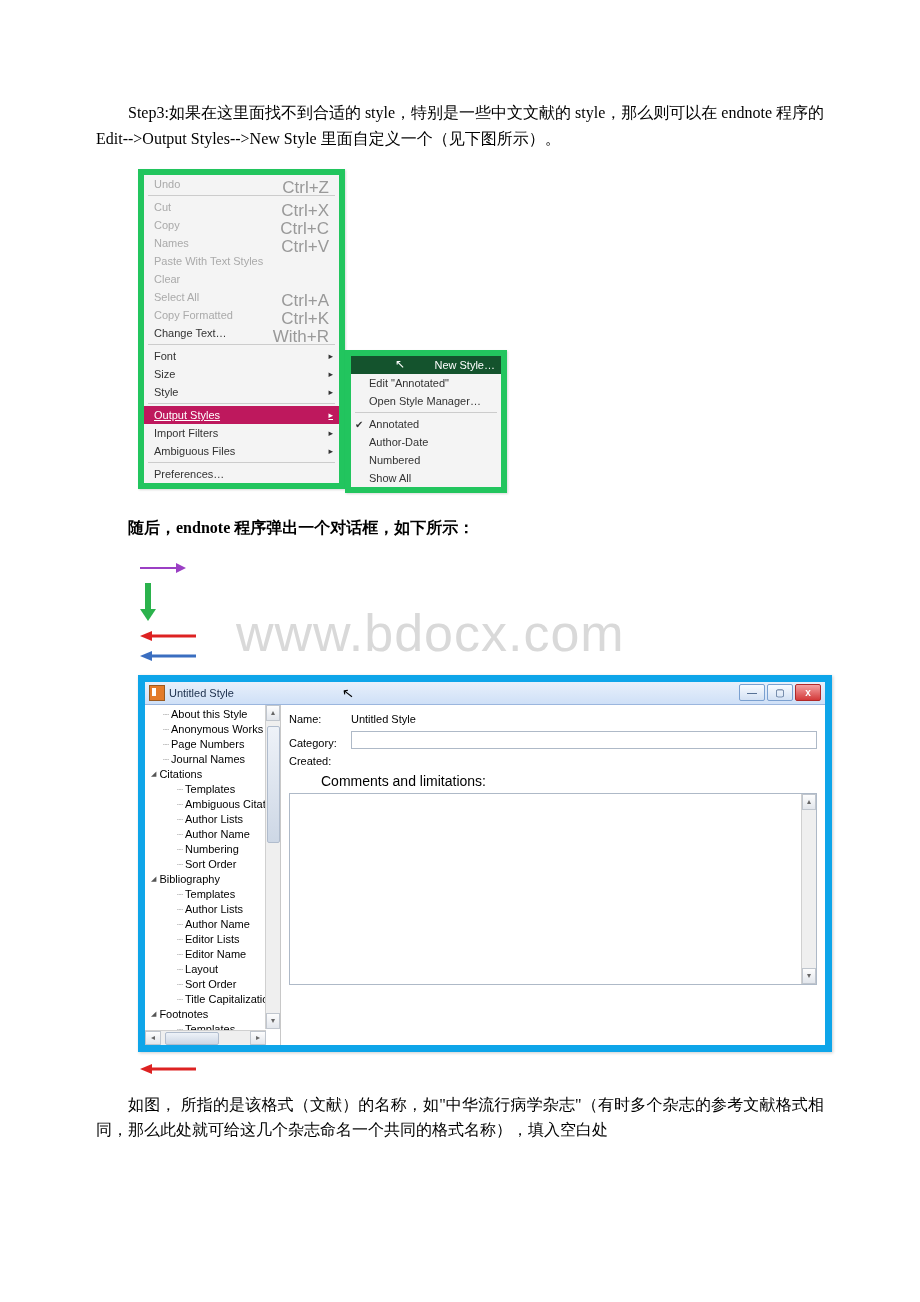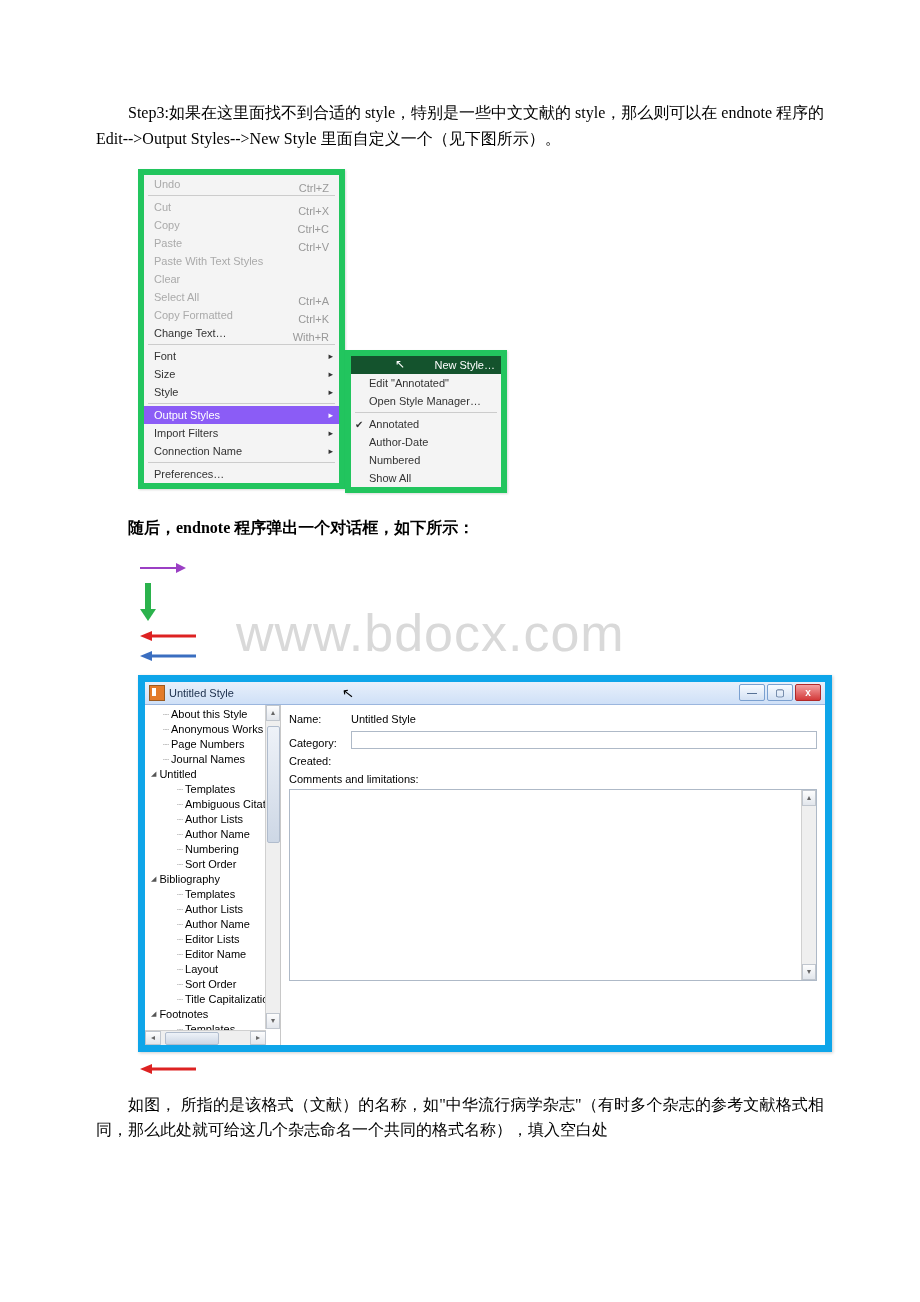--- a/index.html
+++ b/index.html
@@ -43,30 +43,31 @@
     margin: 2px 4px;
   }
   .menu-row {
     display: flex;
     align-items: center;
     padding: 1px 6px 1px 10px;
     height: 16px;
     position: relative;
   }
   .menu-row .lbl { flex: 1; }
-  .menu-row .sc  { color: #999; font-size: 11px; padding-right: 4px; margin-top: 8px; }
+  .menu-row .sc  { color: #999; font-size: 17px; padding-right: 4px; margin-top: 8px; }
   .menu-row.disabled { color: #aaa; }
   .menu-row.has-sub::after {
     content: "▸";
     font-size: 9px;
     color: #333;
   }
   .menu-row.selected {
-    background: #8b5cf6;
+    background: #be185d;
     color: #fff;
+    text-decoration: underline;
   }
   .menu-row.selected::after { color:#fff; }
   .sub-row {
     display: flex;
     align-items: center;
     padding: 1px 6px 1px 18px;
     height: 16px;
     position: relative;
   }
   .sub-row.selected {
@@ -308,21 +309,21 @@
 
       <div class="menu-row disabled">
           <span class="lbl">Cut</span>
           <span class="sc">Ctrl+X</span>
         </div>
       <div class="menu-row disabled">
           <span class="lbl">Copy</span>
           <span class="sc">Ctrl+C</span>
         </div>
       <div class="menu-row disabled">
-          <span class="lbl">Paste</span>
+          <span class="lbl">Names</span>
           <span class="sc">Ctrl+V</span>
         </div>
       <div class="menu-row disabled">
           <span class="lbl">Paste With Text Styles</span>
         </div>
       <div class="menu-row disabled">
           <span class="lbl">Clear</span>
         </div>
       <div class="menu-row disabled">
           <span class="lbl">Select All</span>
@@ -349,21 +350,21 @@
         </div>
       <div class="menu-sep"></div>
 
       <div class="menu-row has-sub selected">
           <span class="lbl">Output Styles</span>
         </div>
       <div class="menu-row has-sub">
           <span class="lbl">Import Filters</span>
         </div>
       <div class="menu-row has-sub">
-          <span class="lbl">Connection Name</span>
+          <span class="lbl">Ambiguous Files</span>
         </div>
       <div class="menu-sep"></div>
 
       <div class="menu-row">
           <span class="lbl">Preferences…</span>
         </div>
     </div>
 
     <div class="sub-menu" style="margin-top:181px;">
       <div class="sub-row selected" style="position:relative;">
@@ -446,21 +447,21 @@
             </div>
             <div class="tree-item lvl1">
               <span class="dash">┈</span>
               <span>Page Numbers</span>
             </div>
             <div class="tree-item lvl1">
               <span class="dash">┈</span>
               <span>Journal Names</span>
             </div>
             <div class="tree-item lvl1 expand">
-              <span>Untitled</span>
+              <span>Citations</span>
             </div>
             <div class="tree-item lvl2">
               <span class="dash">┈</span>
               <span>Templates</span>
             </div>
             <div class="tree-item lvl2">
               <span class="dash">┈</span>
               <span>Ambiguous Citations</span>
             </div>
             <div class="tree-item lvl2">
@@ -547,21 +548,21 @@
           <span class="flabel">Name:</span>
           <span class="fval">Untitled Style</span>
         </div>
         <div class="form-row">
           <span class="flabel">Category:</span>
           <input type="text" style="">
         </div>
         <div class="form-row">
           <span class="flabel">Created:</span>
         </div>
-        <div style="font-size:11px;">Comments and limitations:</div>
+        <div style="font-size:14px;margin-left:32px;">Comments and limitations:</div>
         <div class="comments-box">
           <div class="vscroll">
             <div class="btn">▴</div>
             <div class="track"></div>
             <div class="btn">▾</div>
           </div>
         </div>
       </div>
     </div>
   </div>

